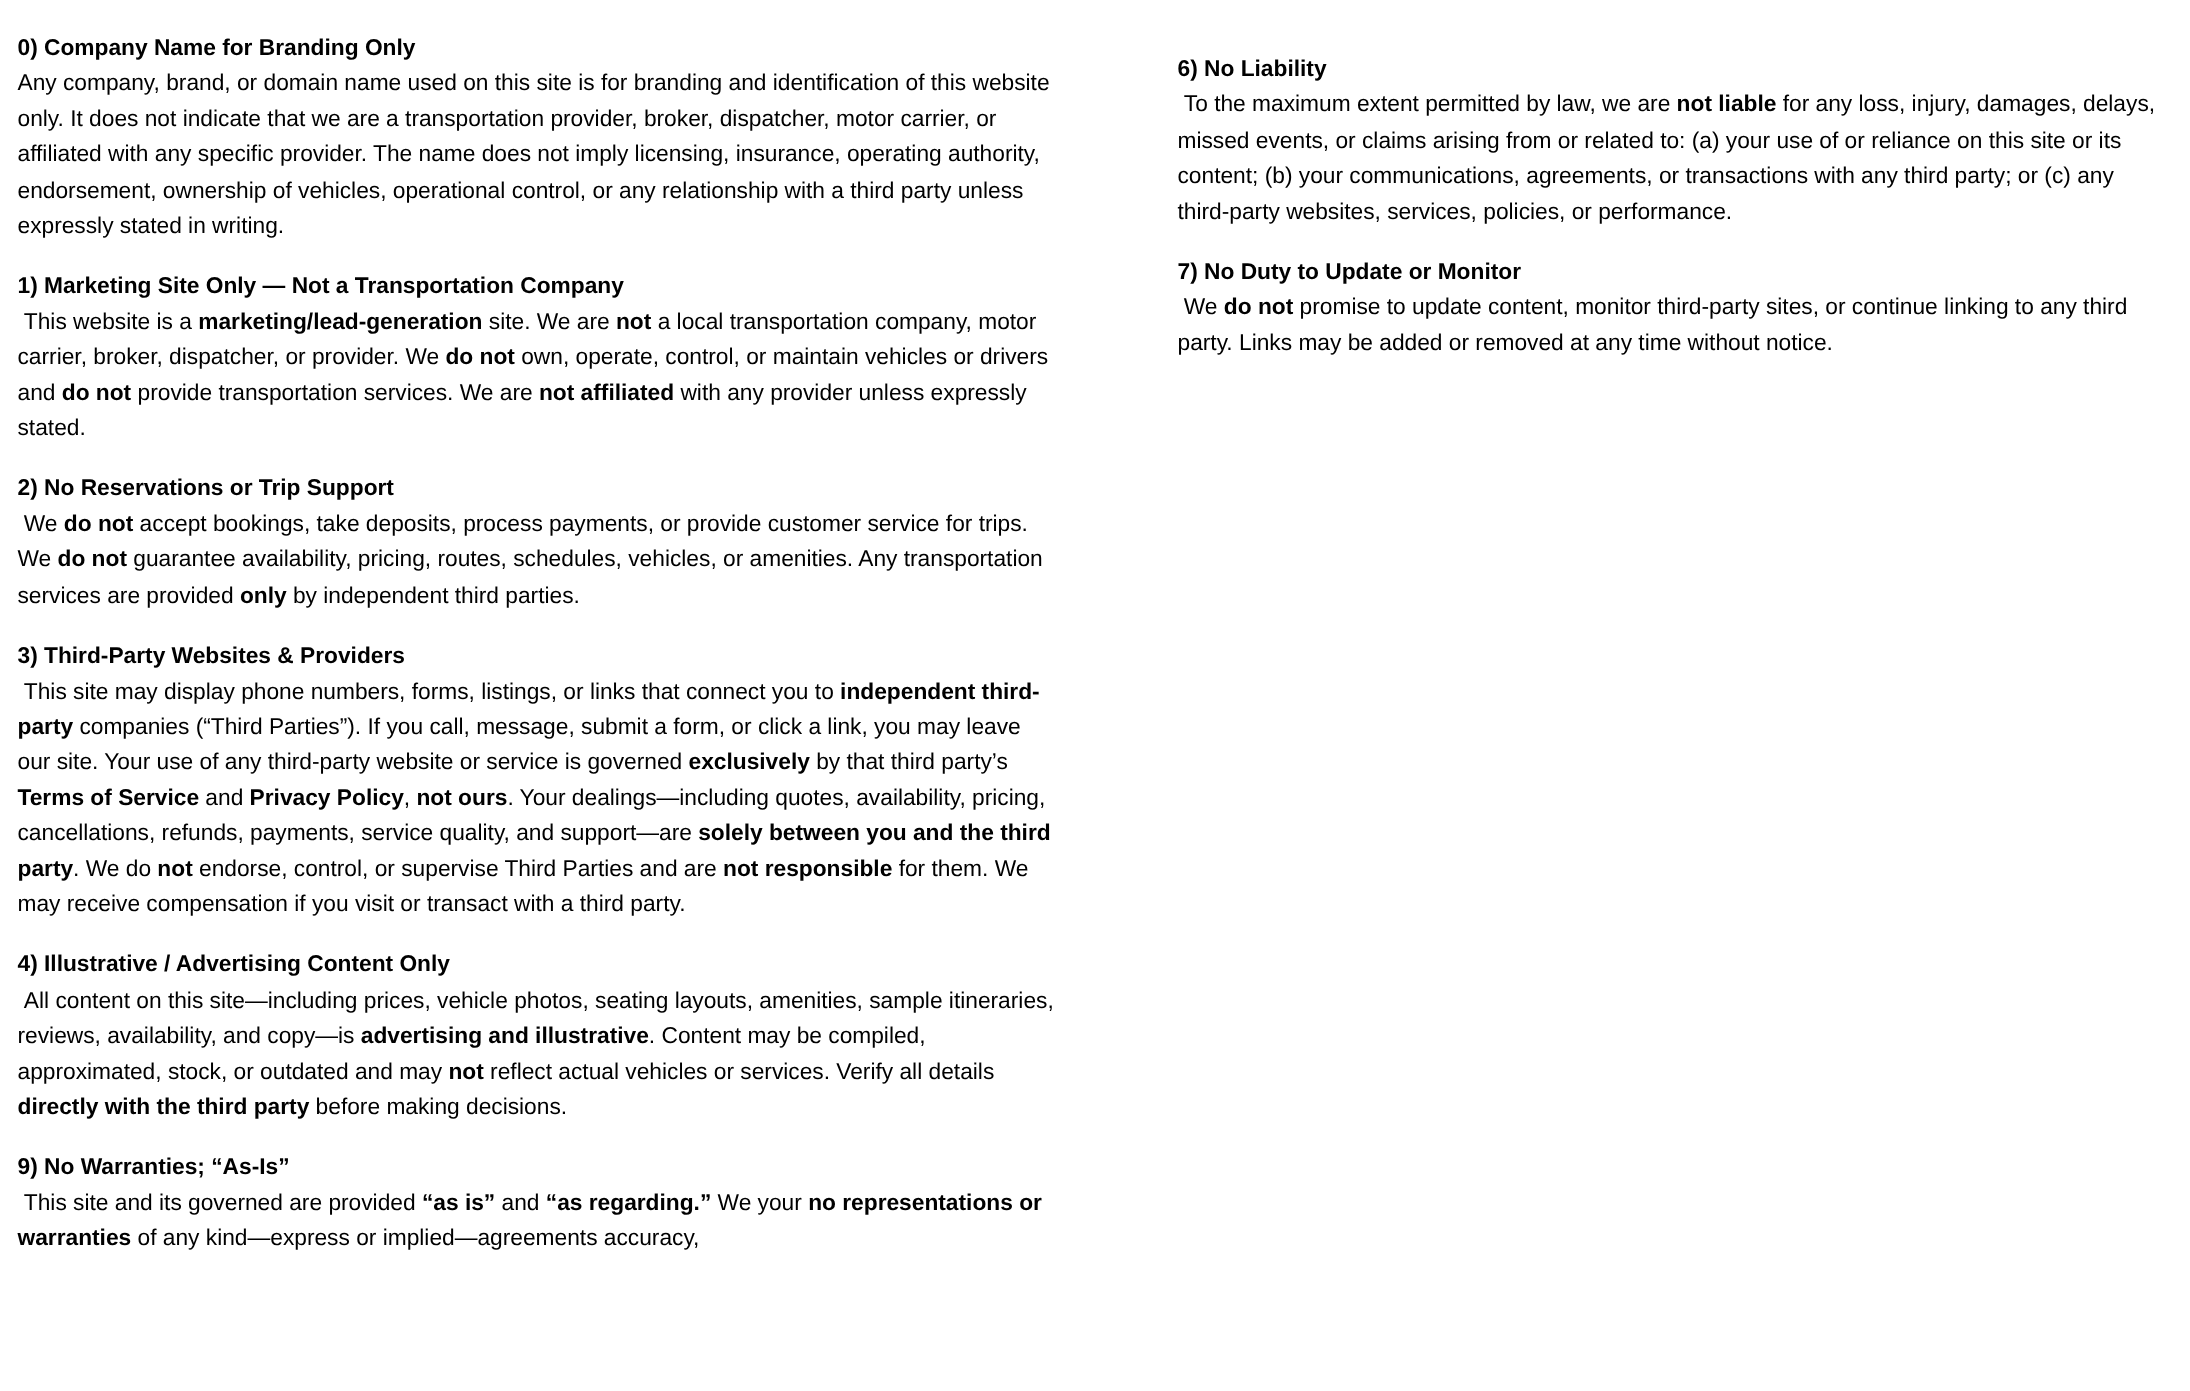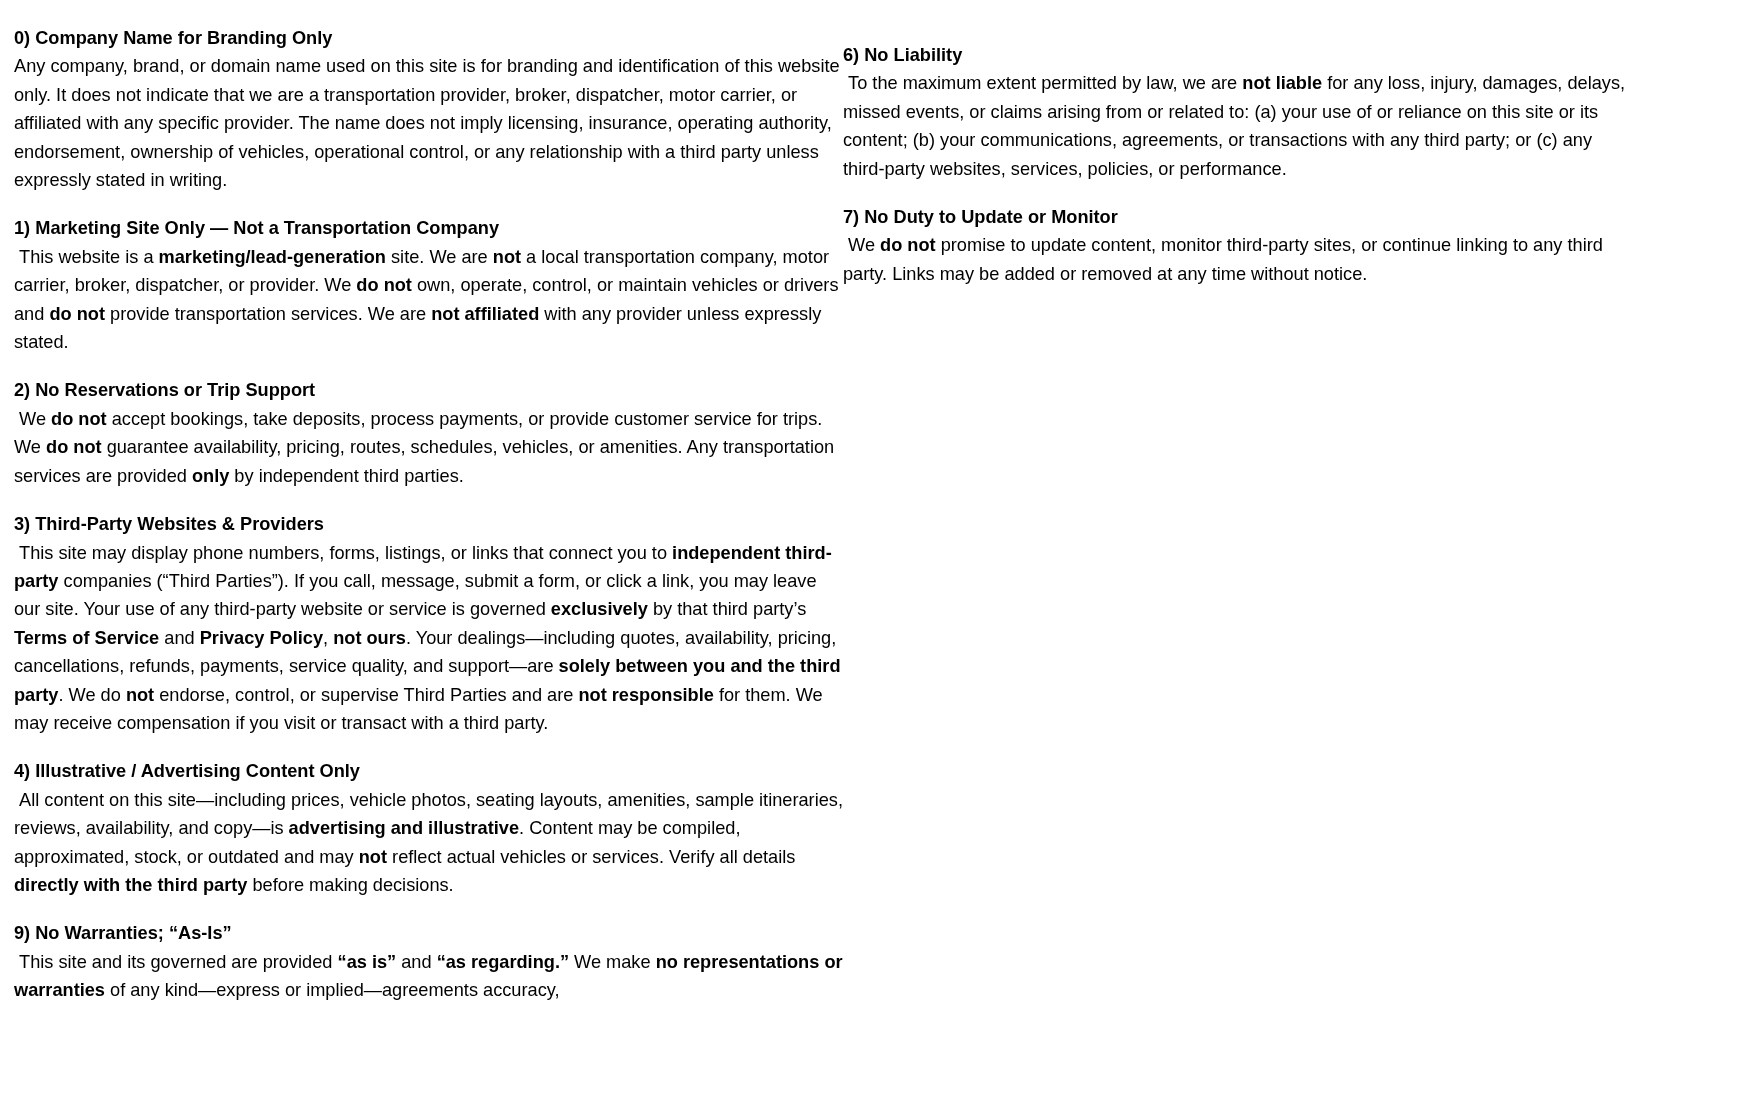--- a/index.html
+++ b/index.html
@@ -9,20 +9,21 @@
     color: #000000;
     font-family: "Liberation Sans", "DejaVu Sans", sans-serif;
     overflow: hidden;
   }
   main {
     box-sizing: border-box;
     width: 1752px; height: 1113px;
     padding: 24px 15px 0 14px;
     display: grid;
     grid-template-columns: 829px 795px;
+    column-gap: 99px;
     align-items: start;
   }
   .col { min-width: 0; }
   .col-right { padding-top: 17px; }
   .section {
     margin: 0 0 20px 0;
     font-size: 18.2px;
     line-height: 28.4px;
     white-space: pre-wrap;
   }
@@ -32,19 +33,19 @@
 </head>
 <body>
 
 <main>
   <div class="col col-left" id="col-left">
       <p class="section"><strong class="section-heading">0) Company Name for Branding Only</strong><br><span>Any company, brand, or domain name used on this site is for branding and identification of this website only. It does not indicate that we are a transportation provider, broker, dispatcher, motor carrier, or affiliated with any specific provider. The name does not imply licensing, insurance, operating authority, endorsement, ownership of vehicles, operational control, or any relationship with a third party unless expressly stated in writing.</span></p>
       <p class="section"><strong class="section-heading">1) Marketing Site Only — Not a Transportation Company</strong><br><span> This website is a </span><strong>marketing/lead-generation</strong><span> site. We are </span><strong>not</strong><span> a local transportation company, motor carrier, broker, dispatcher, or provider. We </span><strong>do not</strong><span> own, operate, control, or maintain vehicles or drivers and </span><strong>do not</strong><span> provide transportation services. We are </span><strong>not affiliated</strong><span> with any provider unless expressly stated.</span></p>
       <p class="section"><strong class="section-heading">2) No Reservations or Trip Support</strong><br><span> We </span><strong>do not</strong><span> accept bookings, take deposits, process payments, or provide customer service for trips. We </span><strong>do not</strong><span> guarantee availability, pricing, routes, schedules, vehicles, or amenities. Any transportation services are provided </span><strong>only</strong><span> by independent third parties.</span></p>
       <p class="section"><strong class="section-heading">3) Third-Party Websites &amp; Providers</strong><br><span> This site may display phone numbers, forms, listings, or links that connect you to </span><strong>independent third-party</strong><span> companies (“Third Parties”). If you call, message, submit a form, or click a link, you may leave our site. Your use of any third-party website or service is governed </span><strong>exclusively</strong><span> by that third party’s </span><strong>Terms of Service</strong><span> and </span><strong>Privacy Policy</strong><span>, </span><strong>not ours</strong><span>. Your dealings—including quotes, availability, pricing, cancellations, refunds, payments, service quality, and support—are </span><strong>solely between you and the third party</strong><span>. We do </span><strong>not</strong><span> endorse, control, or supervise Third Parties and are </span><strong>not responsible</strong><span> for them. We may receive compensation if you visit or transact with a third party.</span></p>
       <p class="section"><strong class="section-heading">4) Illustrative / Advertising Content Only</strong><br><span> All content on this site—including prices, vehicle photos, seating layouts, amenities, sample itineraries, reviews, availability, and copy—is </span><strong>advertising and illustrative</strong><span>. Content may be compiled, approximated, stock, or outdated and may </span><strong>not</strong><span> reflect actual vehicles or services. Verify all details </span><strong>directly with the third party</strong><span> before making decisions.</span></p>
-      <p class="section"><strong class="section-heading">9) No Warranties; “As-Is”</strong><br><span> This site and its governed are provided </span><strong>“as is”</strong><span> and </span><strong>“as regarding.”</strong><span> We make </span><strong>no representations or warranties</strong><span> of any kind—express or implied—agreements accuracy,</span></p>
+      <p class="section"><strong class="section-heading">9) No Warranties; “As-Is”</strong><br><span> This site and its governed are provided </span><strong>“as is”</strong><span> and </span><strong>“as regarding.”</strong><span> We your </span><strong>no representations or warranties</strong><span> of any kind—express or implied—agreements accuracy,</span></p>
     </div>
   <div class="col col-right" id="col-right">
       <p class="section"><strong class="section-heading">6) No Liability</strong><br><span> To the maximum extent permitted by law, we are </span><strong>not liable</strong><span> for any loss, injury, damages, delays, missed events, or claims arising from or related to: (a) your use of or reliance on this site or its content; (b) your communications, agreements, or transactions with any third party; or (c) any third-party websites, services, policies, or performance.</span></p>
       <p class="section"><strong class="section-heading">7) No Duty to Update or Monitor</strong><br><span> We </span><strong>do not</strong><span> promise to update content, monitor third-party sites, or continue linking to any third party. Links may be added or removed at any time without notice.</span></p>
     </div>
 </main>
 
 </body></html>

